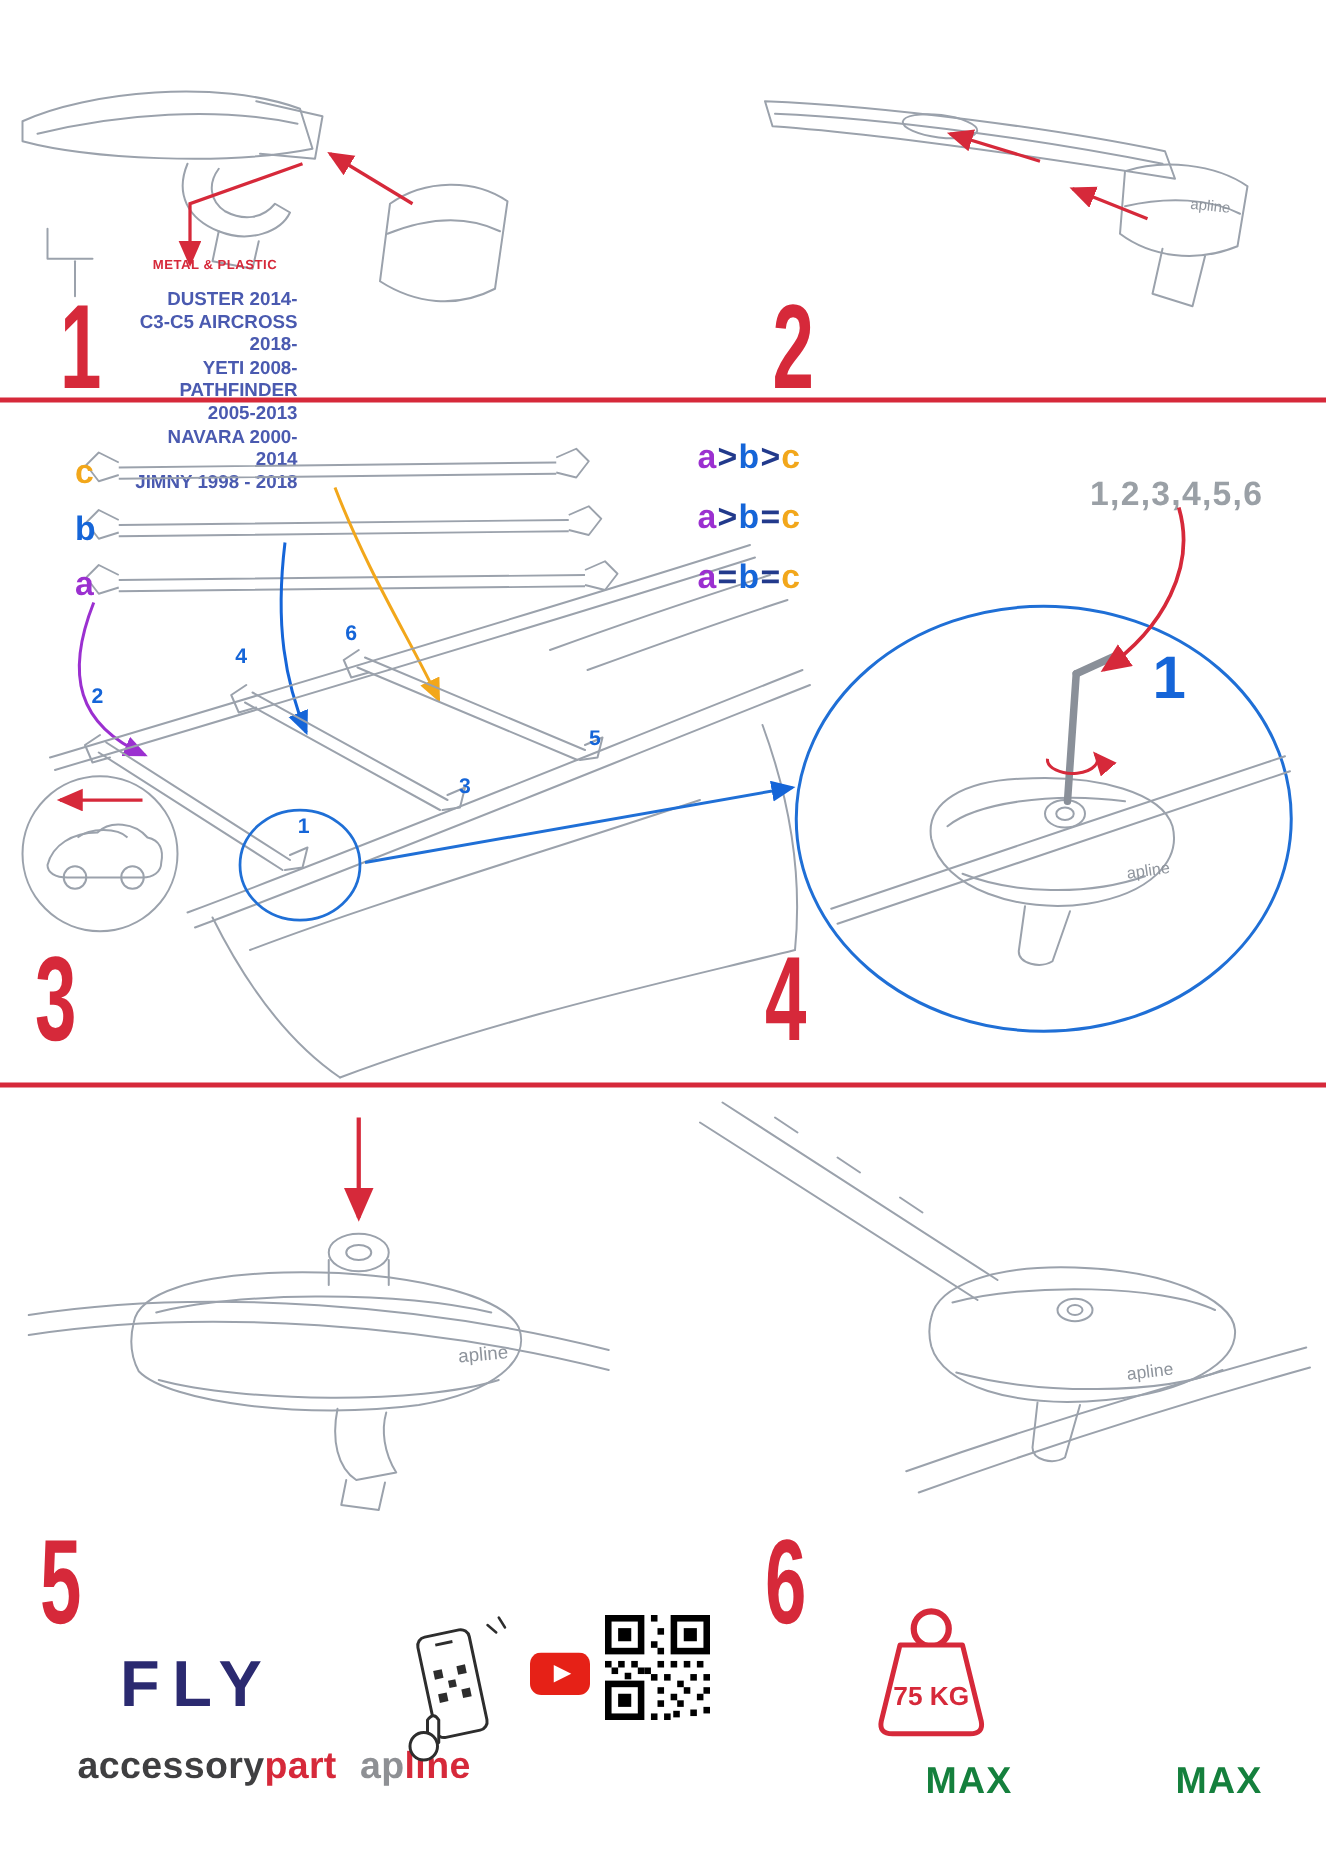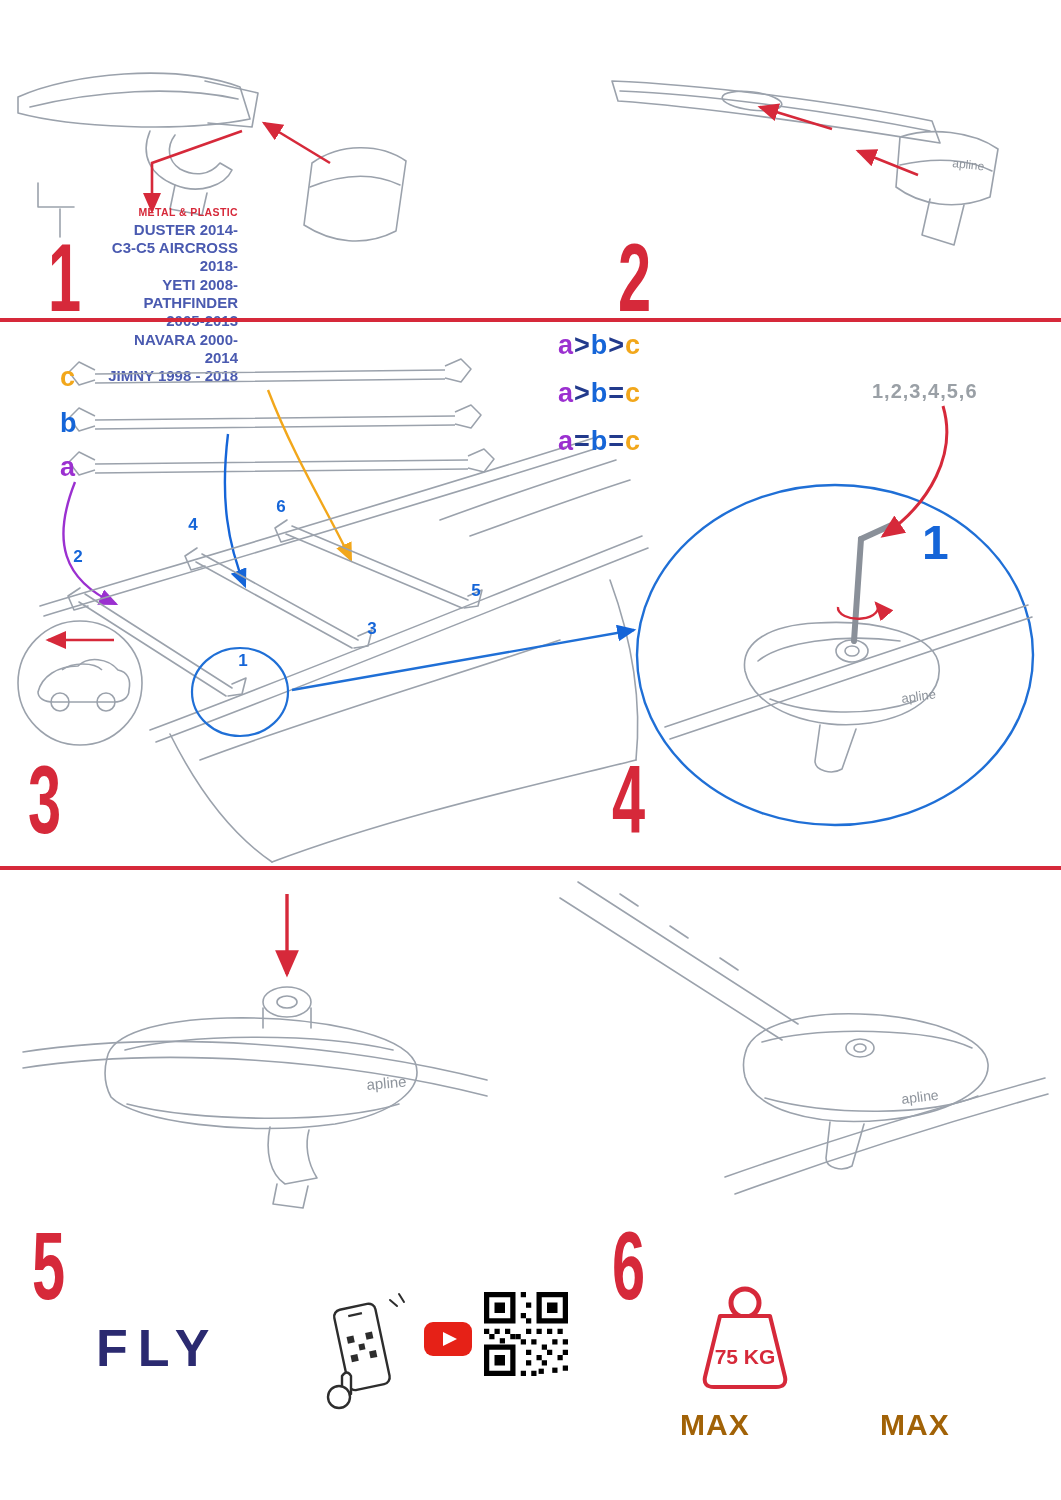--- a/index.html
+++ b/index.html
@@ -3,30 +3,30 @@
 <meta charset="utf-8">
 <style>
   html,body{margin:0;padding:0;background:#ffffff;}
   .page{position:relative;width:1061px;height:1500px;background:#fff;overflow:hidden;
         font-family:"Liberation Sans",sans-serif;}
   .abs{position:absolute;}
   .step-num{font-weight:700;font-size:96px;line-height:1;color:#d6293a;
             transform:scaleX(.62);transform-origin:left top;letter-spacing:-2px;}
   .divider{position:absolute;left:0;width:1061px;height:4px;background:#d6293a;}
   .veh{width:132px;text-align:right;line-height:1.22;}
-  .veh .mat{color:#d6293a;font-size:10.5px;font-weight:700;letter-spacing:.4px;margin-bottom:2px;}
+  .veh .mat{color:#d6293a;font-size:10.5px;font-weight:700;letter-spacing:.4px;margin-bottom:12px;text-align:center;}
   .veh .vline{color:#4a5ab0;font-size:15px;font-weight:600;}
   .rules .rule{font-size:27px;font-weight:700;margin-bottom:17px;letter-spacing:1px;}
   .cl-a{color:#9b30d0}.cl-b{color:#1565d8}.cl-c{color:#f2a71b}.cl-op{color:#223a8c}
-  .seq{color:#9aa0a6;font-size:20px;font-weight:600;letter-spacing:1px;}
+  .seq{color:#9aa0a6;font-size:27px;font-weight:600;letter-spacing:1px;}
   .big-one{color:#1565d8;font-size:48px;font-weight:700;}
   .fly{color:#2b2a70;font-size:52px;font-weight:700;letter-spacing:10px;text-align:right;}
   .brandline{font-size:30px;font-weight:700;letter-spacing:.3px;white-space:nowrap;}
   .bw-dark{color:#3f3f41}.bw-red{color:#d6293a}.bw-gray{color:#8e9094}
-  .max{font-size:30px;font-weight:700;color:#a16207;letter-spacing:1px;text-align:left;width:130px;}
+  .max{font-size:30px;font-weight:700;color:#15803d;letter-spacing:1px;text-align:right;width:130px;}
   svg{display:block}
   svg text{font-family:"Liberation Sans",sans-serif;}
 </style>
 </head>
 <body>
 
 <div class="page">
 
   <div class="abs" style="left:0;top:35px">
     <svg width="460" height="260" viewBox="0 0 460 260">
@@ -169,21 +169,21 @@
         <text x="78" y="222">2</text>
         <text x="193" y="190">4</text>
         <text x="281" y="172">6</text>
         <text x="243" y="326">1</text>
         <text x="372" y="294">3</text>
         <text x="476" y="256">5</text>
       </g>
     </svg>
   </div>
 
-  <div class="abs rules" style="left:558px;top:330px">
+  <div class="abs rules" style="left:558px;top:350px">
     <div class="rule"><span class="cl-a">a</span><span class="cl-op">&gt;</span><span class="cl-b">b</span><span class="cl-op">&gt;</span><span class="cl-c">c</span></div>
     <div class="rule"><span class="cl-a">a</span><span class="cl-op">&gt;</span><span class="cl-b">b</span><span class="cl-op">=</span><span class="cl-c">c</span></div>
     <div class="rule"><span class="cl-a">a</span><span class="cl-op">=</span><span class="cl-b">b</span><span class="cl-op">=</span><span class="cl-c">c</span></div>
   </div>
 
   <div class="abs step-num" style="left:28px;top:752px">3</div>
 
   <div class="abs seq" style="left:872px;top:380px">1,2,3,4,5,6</div>
 
   <div class="abs" style="left:620px;top:475px">
@@ -272,20 +272,24 @@
         <path d="M300,250 L296,286 C296,296 312,300 322,294 L334,252"></path>
       </g>
       <text x="372" y="232" font-size="14" fill="#8e949c" transform="rotate(-7 372 232)">apline</text>
     </svg>
   </div>
 
   <div class="abs step-num" style="left:612px;top:1218px">6</div>
 
   <div class="abs fly" style="left:96px;top:1318px">FLY</div>
 
+  <div class="abs brandline" style="left:62px;top:1396px">
+    <span class="bw-dark">accessory</span><span class="bw-red">part</span>
+    <span class="bw-gray" style="margin-left:10px">ap</span><span class="bw-red">line</span>
+  </div>
 
   <div class="abs" style="left:312px;top:1292px">
     <svg width="100" height="118" viewBox="0 0 100 118">
       <g transform="rotate(-12 50 60)" stroke="#2d2d2d" stroke-width="2.4" fill="#fff" stroke-linejoin="round">
         <rect x="30" y="14" width="42" height="82" rx="7"></rect>
         <line x1="44" y1="22" x2="58" y2="22"></line>
         <g fill="#2d2d2d" stroke="none">
           <rect x="38" y="42" width="7" height="7"></rect>
             <rect x="57" y="42" width="7" height="7"></rect>
           <rect x="38" y="61" width="7" height="7"></rect>

